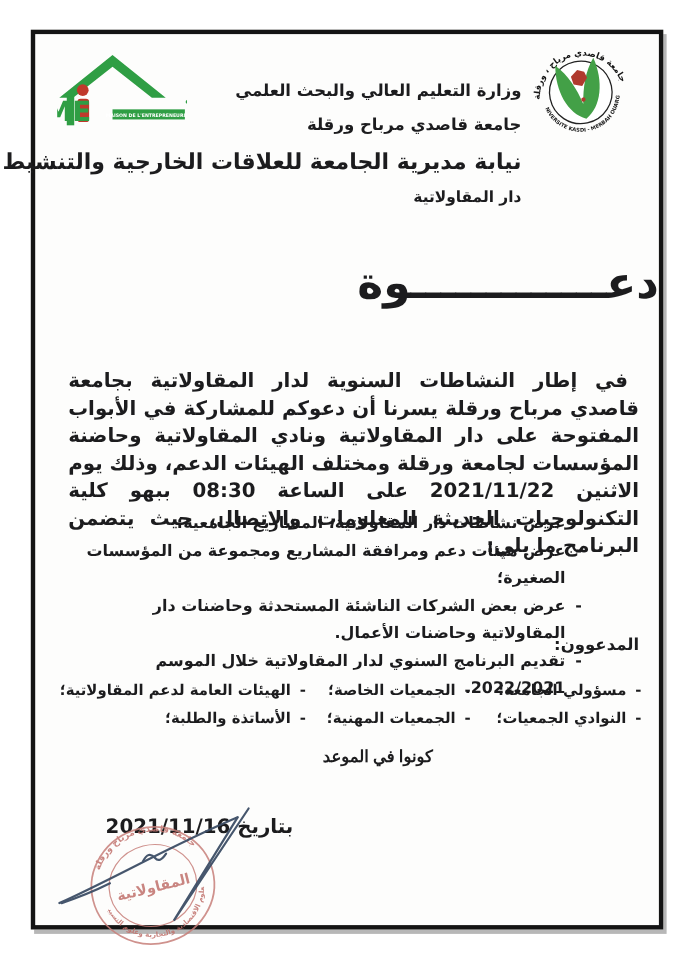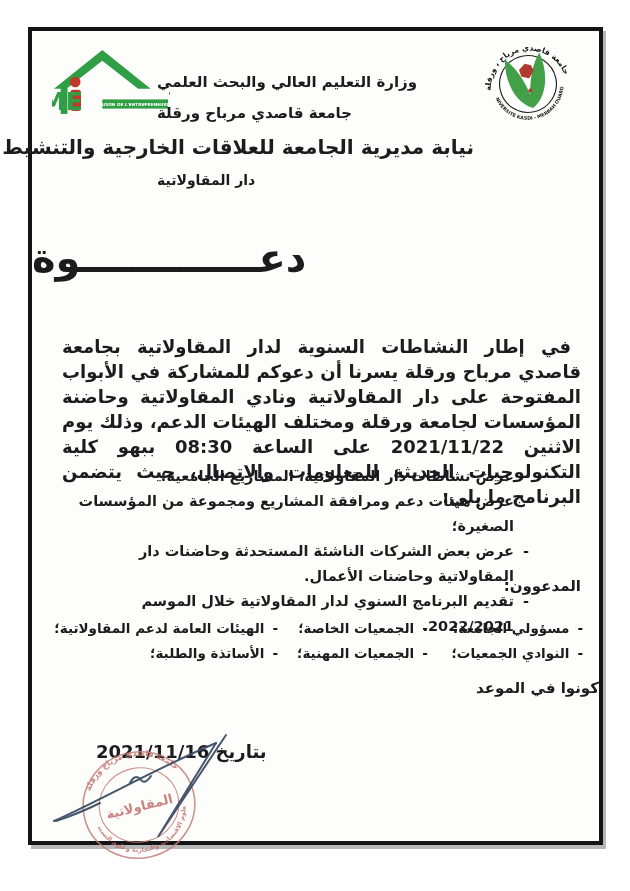--- a/index.html
+++ b/index.html
@@ -8,44 +8,44 @@
   .scan { position:relative; width:630px; height:891px; background:#ffffff; overflow:hidden; }
   .page {
     position:absolute; left:28px; top:27px; width:575px; height:818px;
     border:4px solid #141414; background:#fdfdfc; direction:rtl;
     box-shadow:3px 4px 0 #b7b7b7;
   }
   .logo-house { position:absolute; left:20px; top:15px; width:118px; height:72px; }
   .seal { position:absolute; right:22px; top:4px; width:98px; height:98px; }
   .header-lines {
     position:absolute; top:42px; left:125px; right:125px;
-    display:flex; flex-direction:column; gap:13px; text-align:left;
+    display:flex; flex-direction:column; gap:13px; text-align:right;
   }
   .header-lines .h1a, .header-lines .h1b { font-size:15px; }
   .header-lines .h1c { font-size:20px; white-space:nowrap; }
   .header-lines .h1d { font-size:14px; }
   .doc-title {
-    position:absolute; top:204px; left:0; right:0; text-align:left;
+    position:absolute; top:204px; left:0; right:0; text-align:right;
     font-size:40px; font-weight:700; letter-spacing:0.5px;
   }
   .body-par {
     position:absolute; top:303px; right:18px; left:30px;
     font-size:18px; line-height:25px; text-align:justify; text-indent:10px;
     text-align-last:right;
   }
   .program { position:absolute; top:433px; right:70px; left:26px; list-style:none; }
   .program li { display:flex; gap:9px; font-size:14.5px; line-height:25px; }
   .dash { flex:0 0 auto; }
   .invitees-label { position:absolute; top:546px; right:18px; font-size:15px; }
   .invitees {
     position:absolute; top:589px; right:16px; left:16px;
     display:grid; grid-template-columns:29% 28% 43%; row-gap:8px;
   }
   .invitees .cell { display:flex; gap:8px; font-size:13.5px; line-height:17px; }
-  .closing { position:absolute; top:648px; left:56px; right:0; font-size:15px; }
+  .closing { position:absolute; top:648px; left:56px; right:0; text-align:center; font-size:15px;font-family:Liberation Serif, serif; }
   .date-line { position:absolute; top:710px; left:64px; direction:rtl; font-size:18px; }
   .stamp-wrap { position:absolute; left:12px; top:686px; width:212px; height:188px; }
   svg text { font-family:"DejaVu Sans", sans-serif; }
 </style>
 </head>
 <body>
 
 <div class="scan">
   <div class="page">
 

